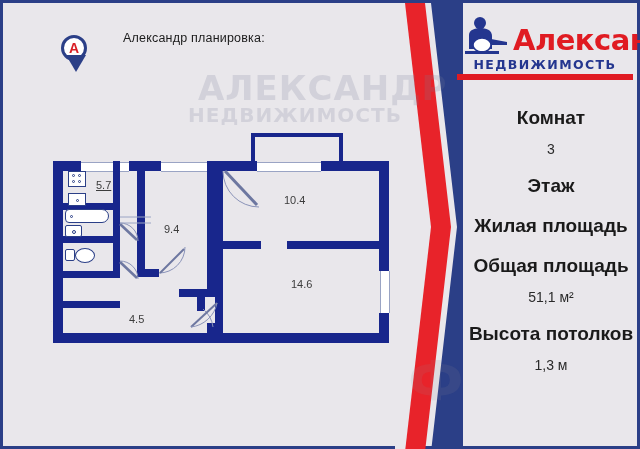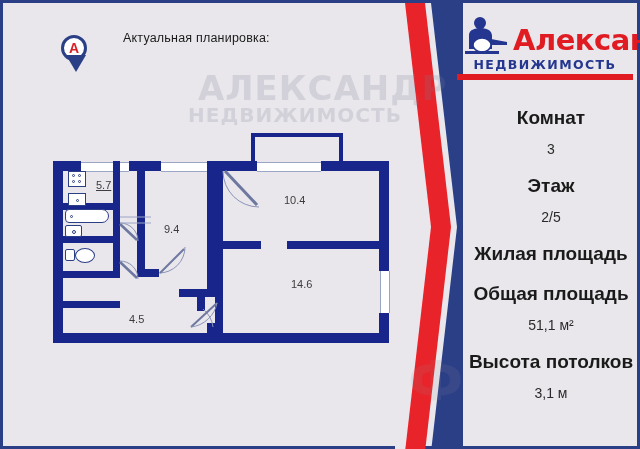--- a/index.html
+++ b/index.html
@@ -91,21 +91,21 @@
 <div id="page">
 
   <div class="pin">
     <div class="pin-circle">
       <span>A</span>
     </div>
     <div class="pin-tri"></div>
   </div>
 
   <div class="addr-block">
-    <div class="addr-top">Актуальная планировка:</div>
+    <div class="addr-top">Александр планировка:</div>
   </div>
 
   <div class="divider">
     <svg width="70" height="449" viewBox="0 0 70 449">
       <polygon points="8,0 30,0 56,224 30,449 8,449 34,224" fill="#e8232a"></polygon>
       <polygon points="36,0 60,0 68,0 68,449 60,449 36,449 62,224" fill="#2b3f87"></polygon>
       <polygon points="0,0 10,0 36,224 10,449 0,449" fill="#e9e7eb"></polygon>
     </svg>
   </div>
 
@@ -119,26 +119,25 @@
     </svg>
     <div class="logo-name">Александр</div>
     <div class="logo-sub">НЕДВИЖИМОСТЬ</div>
     <div class="logo-bar"></div>
   </div>
 
   <div class="info">
     <div class="info-label">Комнат</div>
     <div class="info-value">3</div>
     <div class="info-label">Этаж</div>
-    <div class="info-value">2/5</div>
     <div class="info-label">Жилая площадь</div>
     <div class="info-label">Общая площадь</div>
     <div class="info-value">51,1 м²</div>
     <div class="info-label">Высота потолков</div>
-    <div class="info-value">3,1 м</div>
+    <div class="info-value">1,3 м</div>
   </div>
 
   <div class="plan">
 
     <div class="w" style="left:200px;top:2px;width:4px;height:32px;"></div>
     <div class="w" style="left:200px;top:2px;width:92px;height:4px;"></div>
     <div class="w" style="left:288px;top:2px;width:4px;height:32px;"></div>
 
     <div class="w" style="left:2px;top:30px;width:28px;height:10px;"></div>
     <div class="w" style="left:78px;top:30px;width:32px;height:10px;"></div>

